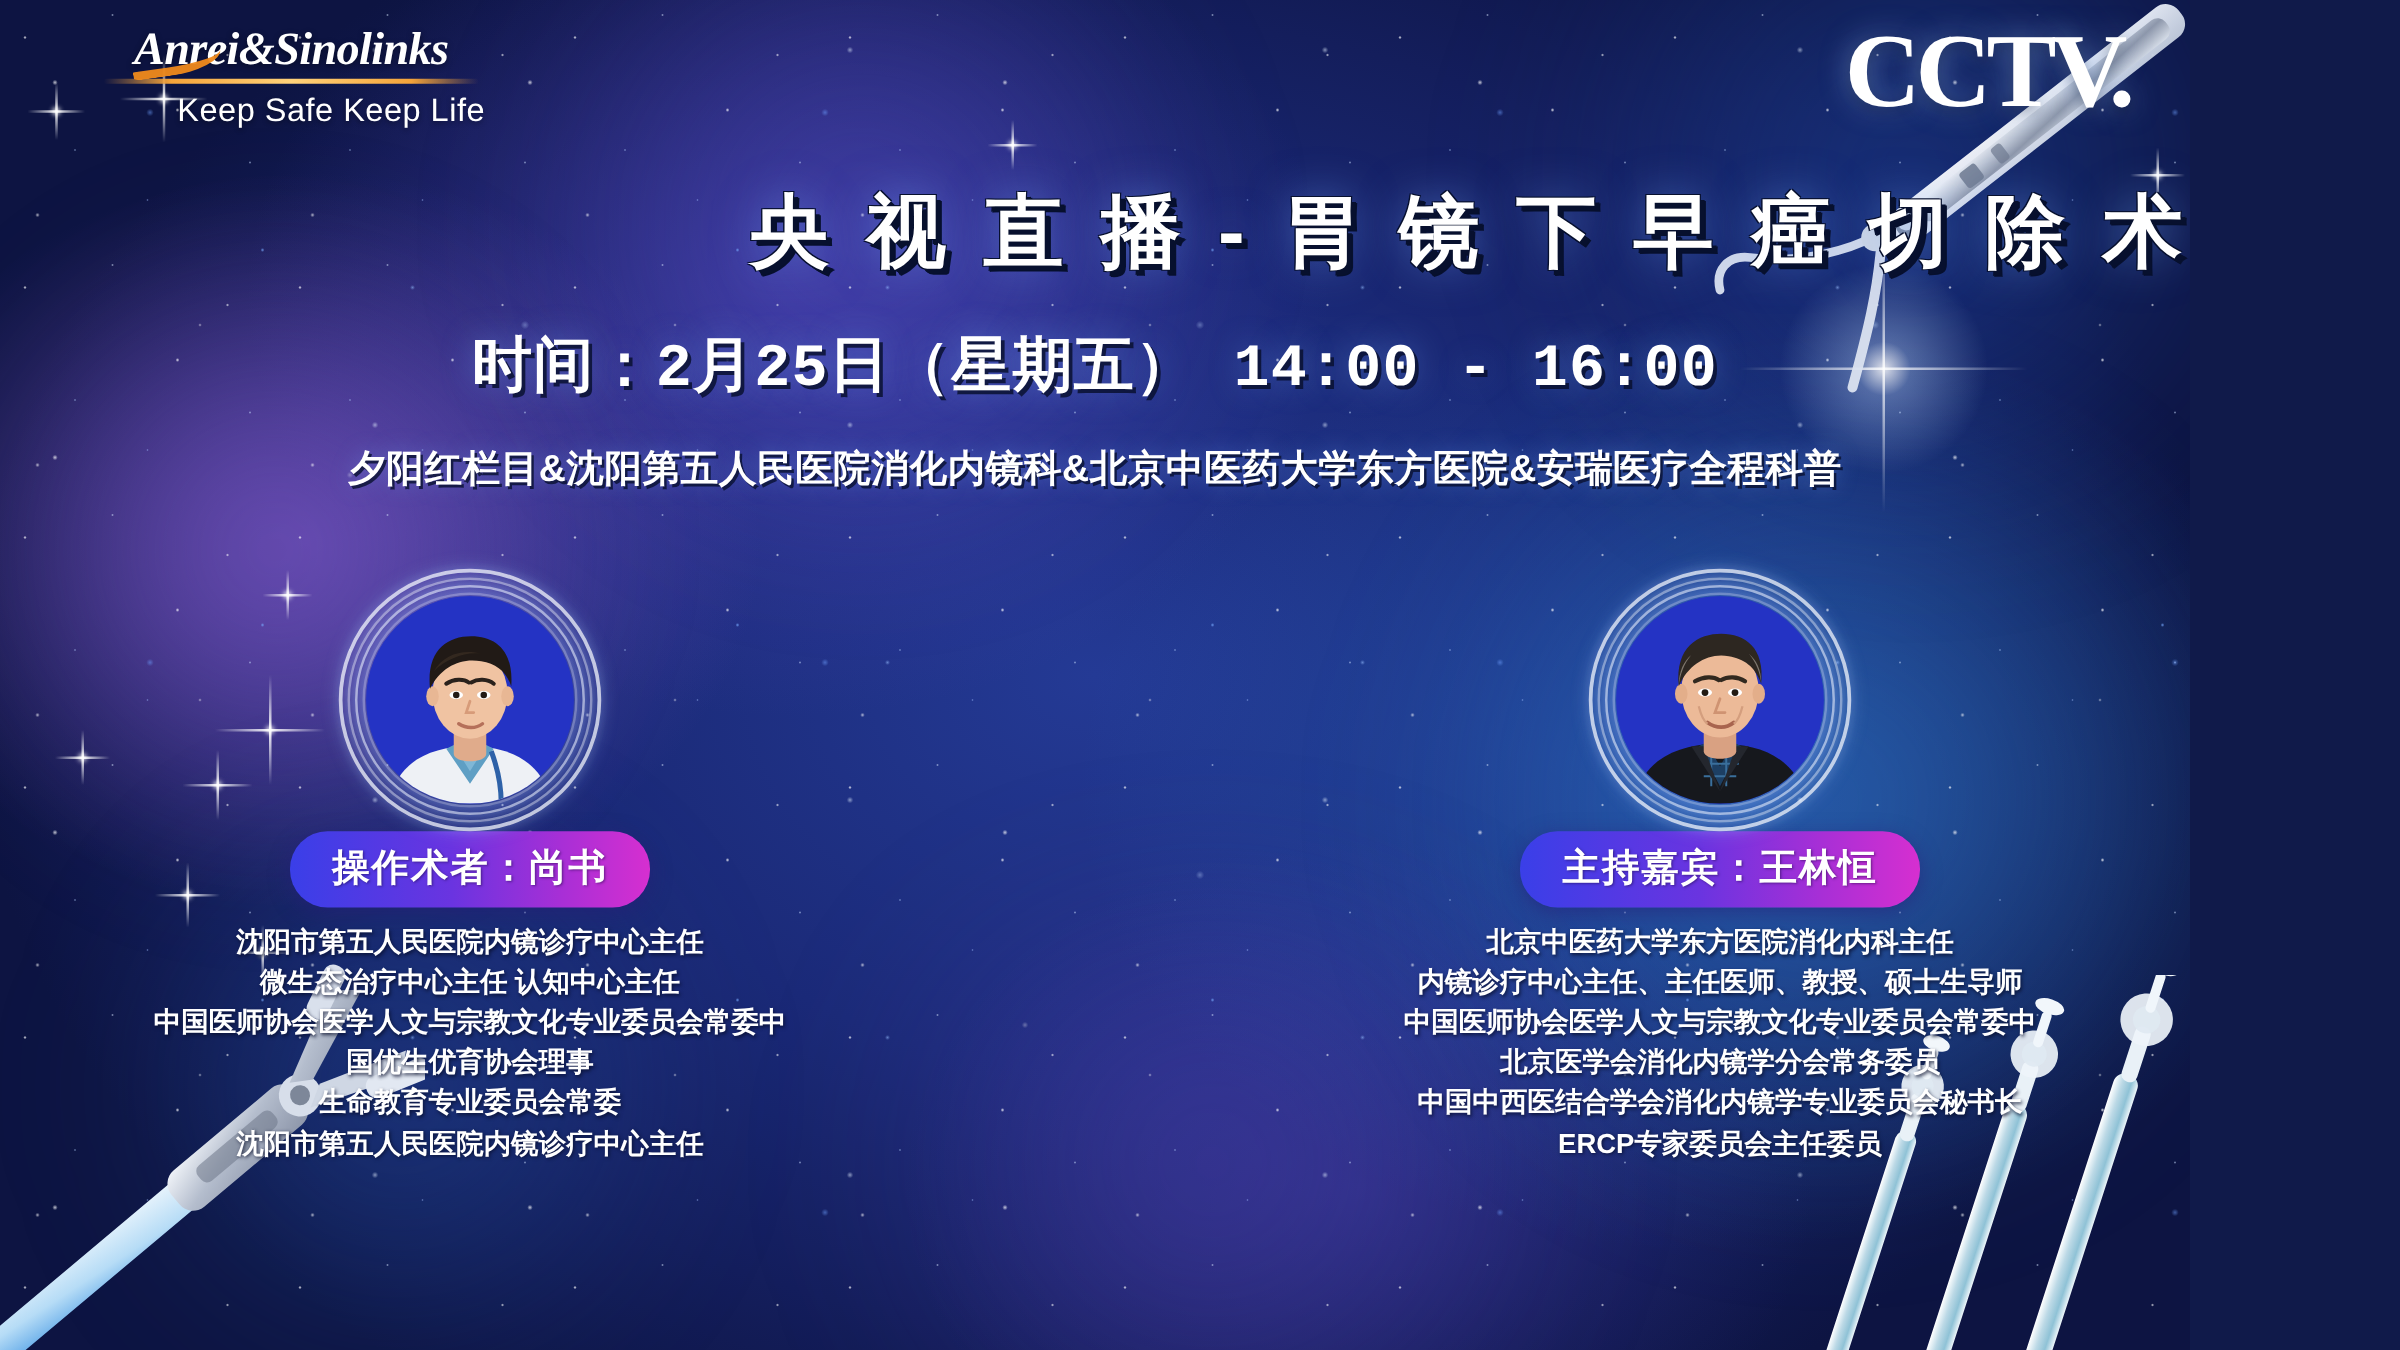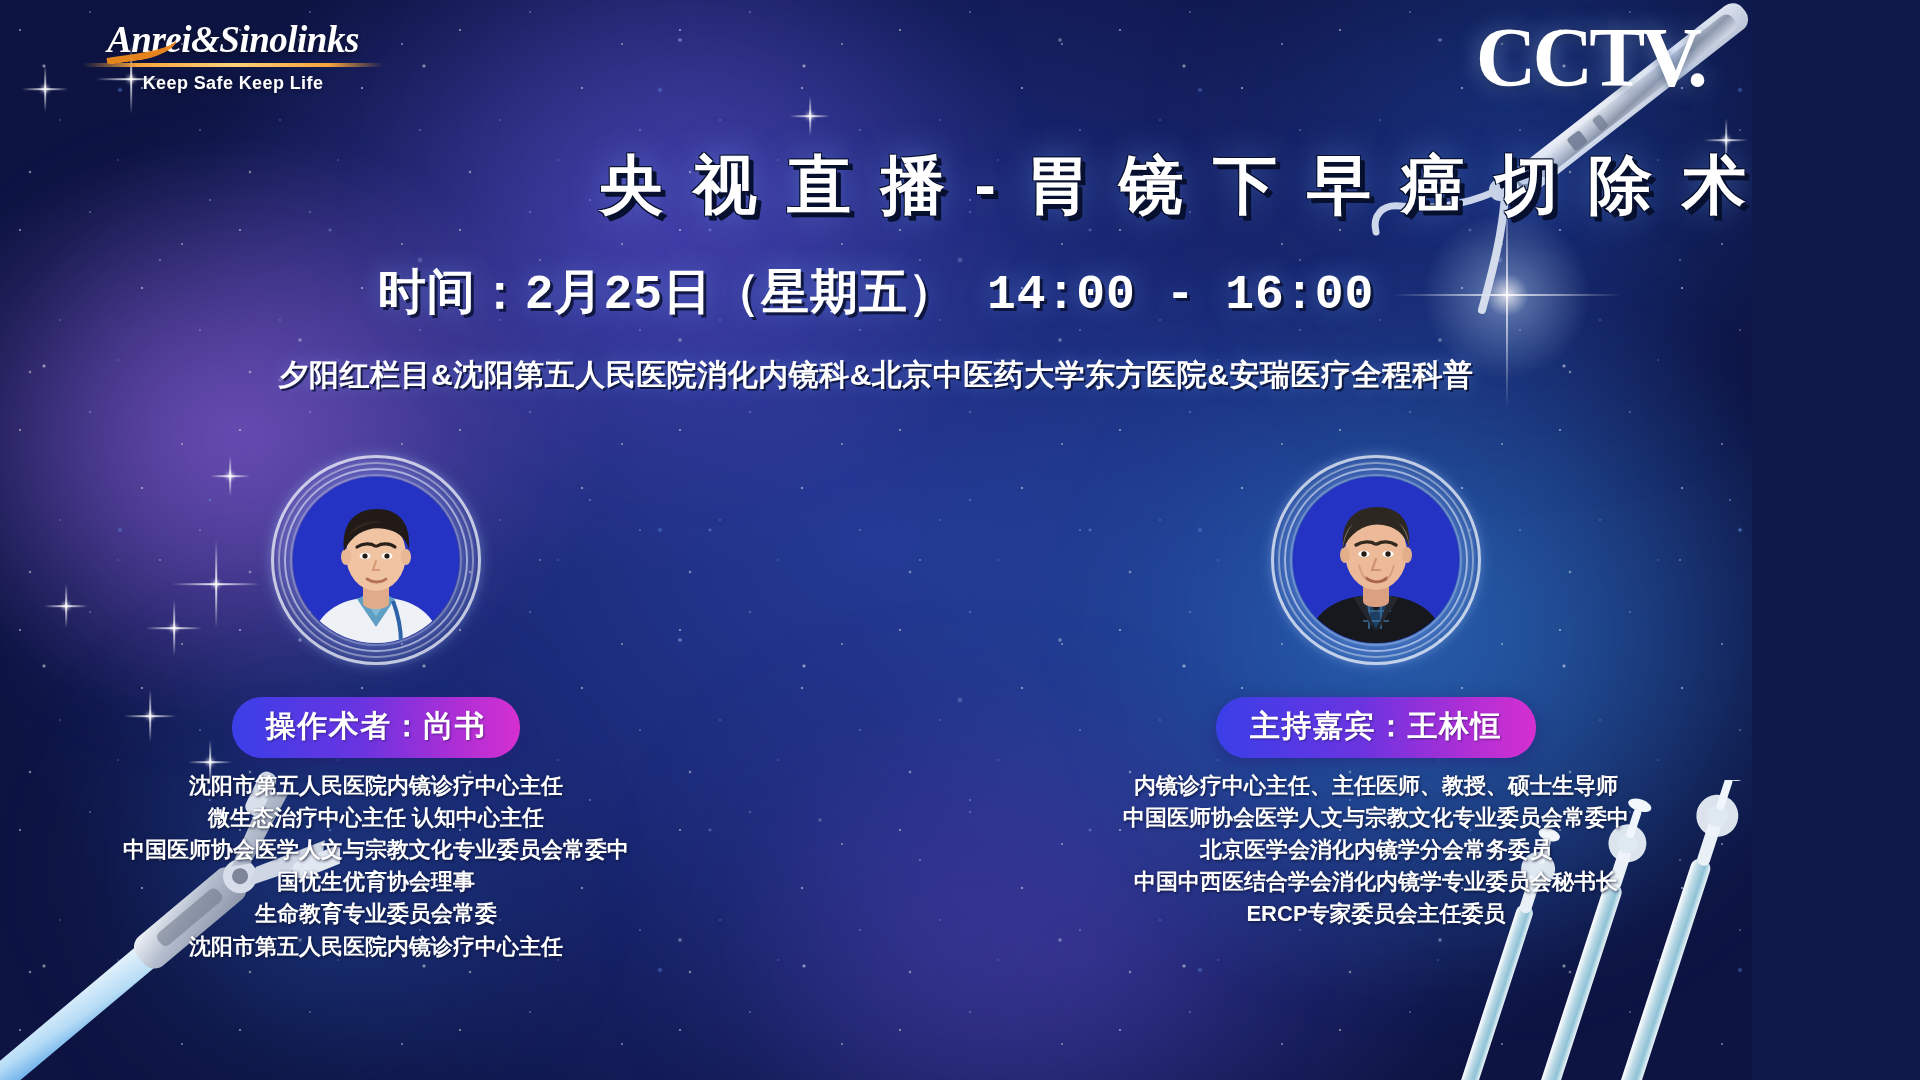--- a/index.html
+++ b/index.html
@@ -106,22 +106,22 @@
     border-bottom:7px solid #f08a1c;
     border-radius:0 0 60% 10%;
     transform:rotate(-8deg);
     opacity:.95;
   }
   #brand-rule {
     margin:2px auto 0; width:300px; height:4px; border-radius:2px;
     background:linear-gradient(to right, rgba(240,138,28,0) 0%, #f5a43a 18%, #ffd27a 50%, #f5a43a 82%, rgba(240,138,28,0) 100%);
   }
   #brand-tagline {
-    margin-top:6px; font-size:18px; font-weight:700; color:#ffffff;
-    letter-spacing:.4px; text-shadow:0 1px 4px rgba(0,0,0,.4);
+    margin-top:6px; font-size:26px; font-weight:400; color:#ffffff;
+    letter-spacing:.4px; text-shadow:0 1px 4px rgba(0,0,0,.4);text-align:right;
   }
 
   #cctv-logo {
     position:absolute; right:48px; top:16px;
     font-family:Liberation Serif, serif;
     font-weight:bold; font-size:84px; line-height:1;
     letter-spacing:-4px; color:#ffffff;
     text-shadow:0 0 22px rgba(150,190,255,.55), 0 3px 10px rgba(0,0,0,.35);
   }
 
@@ -174,21 +174,20 @@
   .ring.r4 { inset:19px; border-color:rgba(255,255,255,.35); }
 
   .portrait {
     position:relative; width:166px; height:166px; border-radius:50%;
     overflow:hidden; background:#2433c4;
     box-shadow:0 0 26px rgba(120,160,255,.45);
   }
   .portrait svg { display:block; width:100%; height:100%; }
 
   .name-badge {
-    margin-top:32px;
     padding:9px 34px 11px;
     border-radius:30px;
     font-weight:bold; font-size:30px; letter-spacing:1.5px;
     color:#ffffff; white-space:nowrap;
     background:linear-gradient(to right, #3a3fe8 0%, #6a34e0 45%, #a72fd6 75%, #d62fd0 100%);
     box-shadow:0 4px 16px rgba(40,30,120,.55);
     text-shadow:1px 1px 2px rgba(30,10,70,.5);
   }
 
   .credentials { margin-top:12px; text-align:center; }
@@ -482,20 +481,21 @@
 
             <path d="M83 82 L 79 93 L 87 93" stroke="#cf9372" stroke-width="2.2" fill="none" stroke-linecap="round"></path>
             <path d="M73 101 C 80 106, 88 106, 94 101" stroke="#a8644e" stroke-width="3" fill="none" stroke-linecap="round"></path>
             <path d="M66 88 C 68 96, 70 100, 73 102" stroke="#d49e7e" stroke-width="1.8" fill="none"></path>
             <path d="M101 88 C 99 96, 97 100, 94 102" stroke="#d49e7e" stroke-width="1.8" fill="none"></path>
           </svg>
         </div>
       </div>
       <div class="name-badge">主持嘉宾：王林恒</div>
       <div class="credentials">
+        <div class="credential-line">北京中医药大学东方医院消化内科主任</div>
         <div class="credential-line">内镜诊疗中心主任、主任医师、教授、硕士生导师</div>
         <div class="credential-line">中国医师协会医学人文与宗教文化专业委员会常委中</div>
         <div class="credential-line">北京医学会消化内镜学分会常务委员</div>
         <div class="credential-line">中国中西医结合学会消化内镜学专业委员会秘书长</div>
         <div class="credential-line">ERCP专家委员会主任委员</div>
       </div>
     </div>
 
   </div>
 </div>

